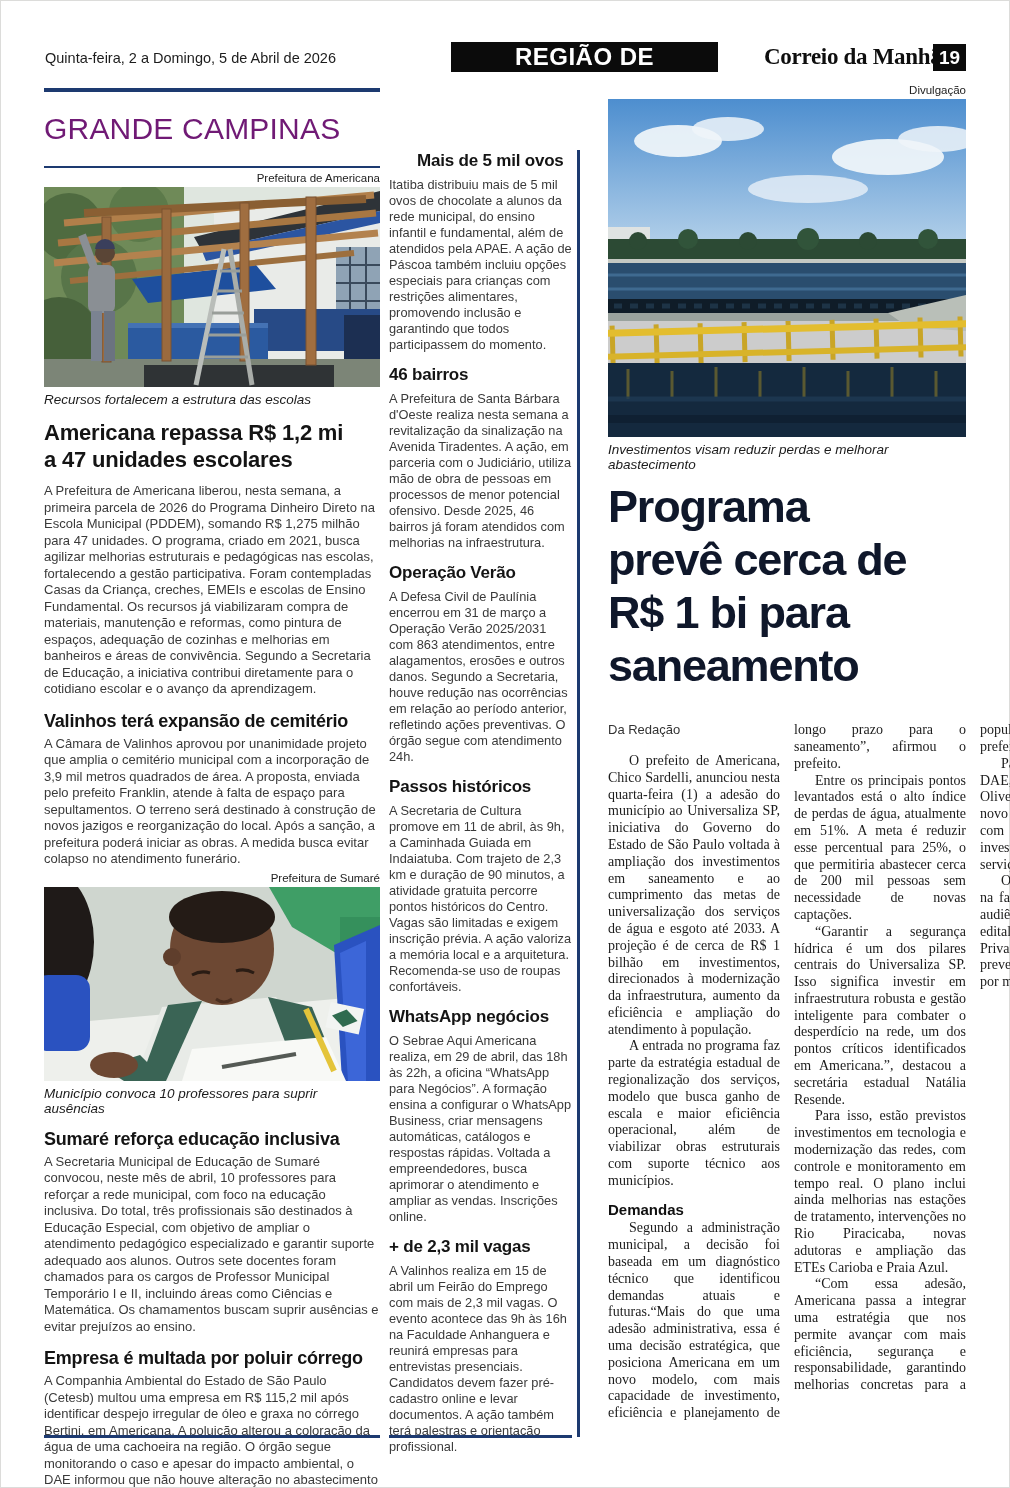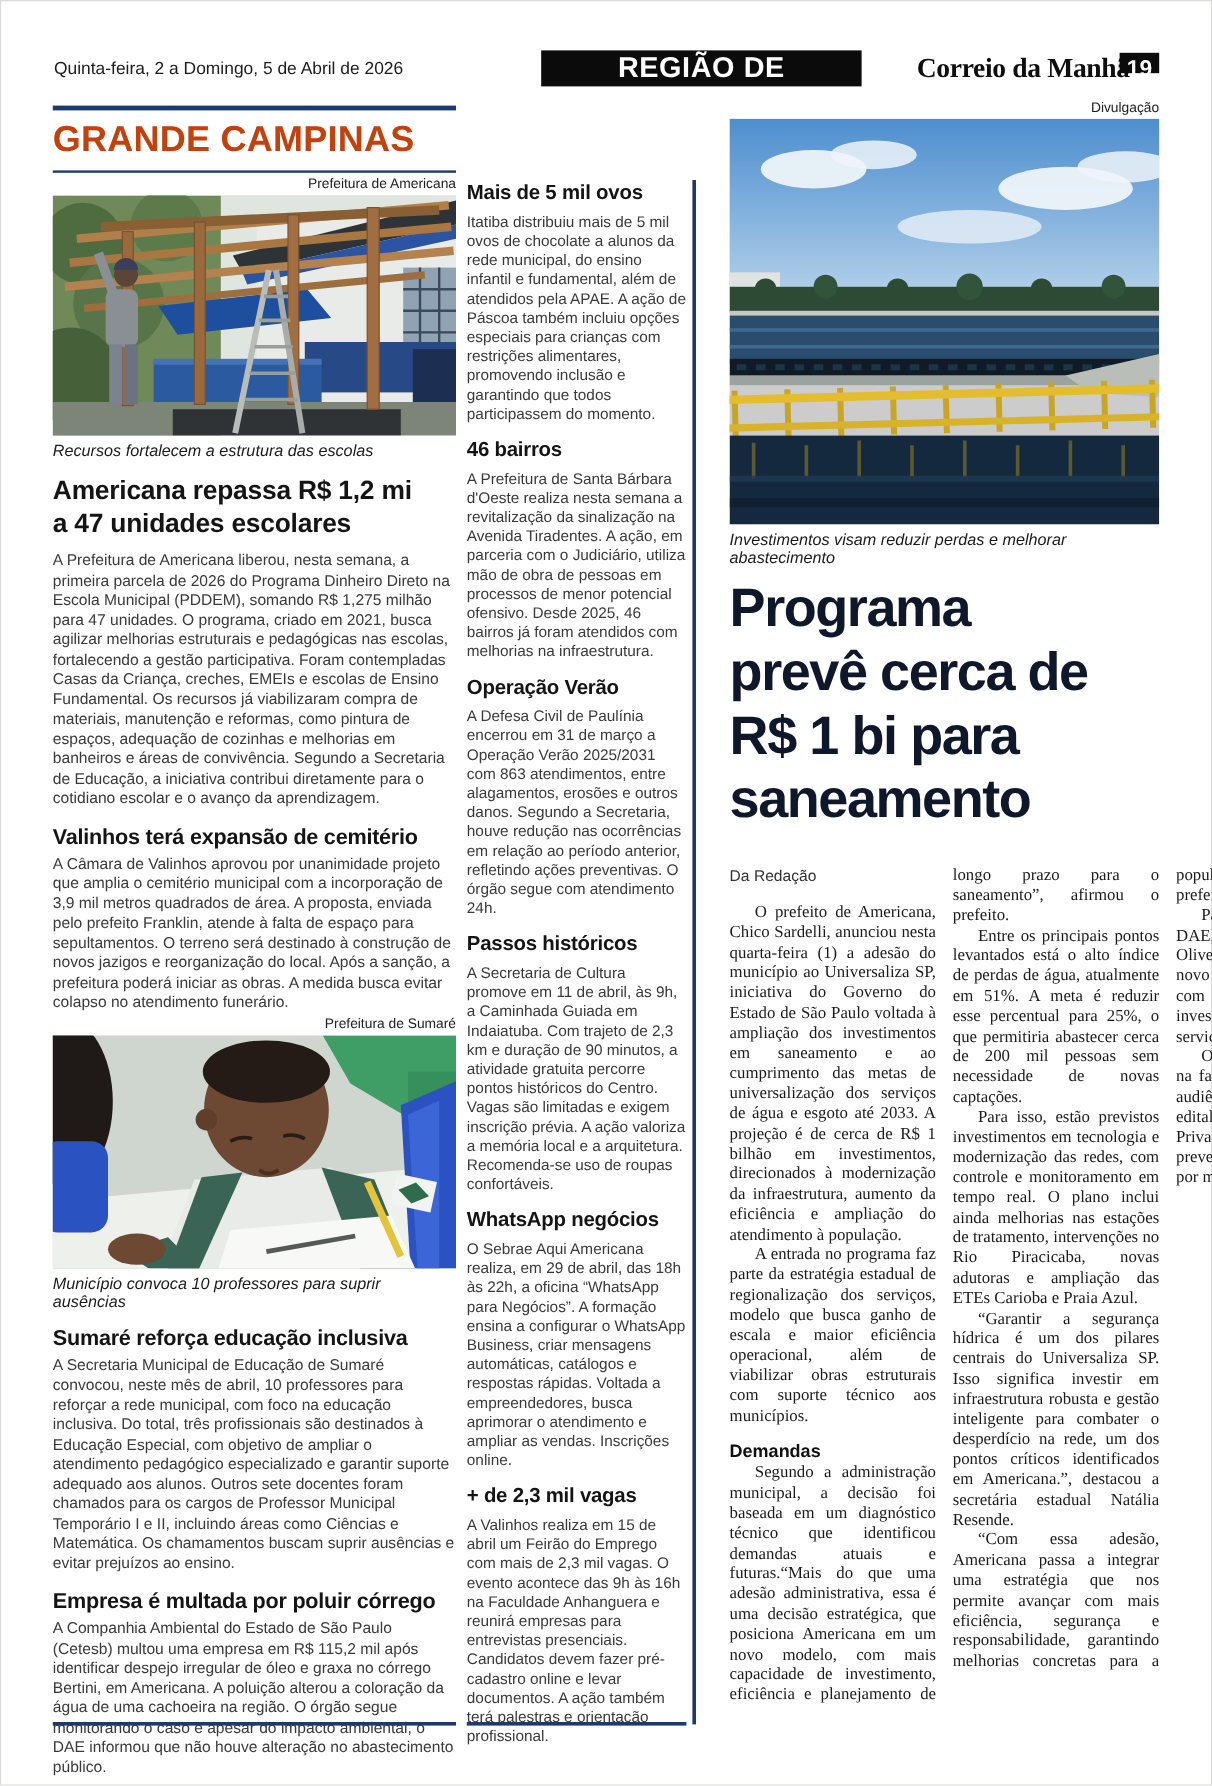--- a/index.html
+++ b/index.html
@@ -5,39 +5,39 @@
   html,body{margin:0;padding:0;background:#e9e9e7;}
   .page{position:relative;width:1010px;height:1488px;background:#ffffff;margin:0 auto;
         overflow:hidden;font-family:"Liberation Sans",sans-serif;color:#222;
         box-shadow:inset 0 0 0 1px #dcdcda;}
   
   .date{position:absolute;left:45px;top:50px;font-size:14.5px;color:#1c1c1c;}
   .banner{position:absolute;left:451px;top:42px;width:267px;height:30px;background:#0b0b0b;
           color:#fff;font-weight:700;font-size:24px;line-height:30px;text-align:center;letter-spacing:.5px;}
   .masthead{position:absolute;left:764px;top:44px;width:164px;text-align:center;white-space:nowrap;
             font-family:"Liberation Serif","DejaVu Serif",serif;font-weight:700;font-size:23px;color:#0e0e0e;letter-spacing:-.3px;}
-  .pagenum{position:absolute;left:933px;top:44px;width:33px;height:17px;background:#0b0b0b;color:#fff;
+  .pagenum{position:absolute;left:933px;top:44px;width:33px;height:27px;background:#0b0b0b;color:#fff;
            font-weight:700;font-size:19px;line-height:27px;text-align:center;}
   
   .rule-thick{height:4px;background:#1d3a70;}
   .rule-thin{height:2px;background:#1d3a70;}
   .credit{font-size:11.5px;color:#222;text-align:right;margin:4px 0 3px;}
   .caption{font-style:italic;font-size:13.5px;color:#1b1b1b;margin-top:5px;}
   .photo{display:block;width:100%;background:#ccc;}
   
   .col-left{position:absolute;left:44px;top:88px;width:336px;}
-  .gc-title{font-size:30px;line-height:32px;font-weight:700;color:#c2410c;margin:0;padding:9px 0;letter-spacing:.2px;}
+  .gc-title{font-size:30px;line-height:32px;font-weight:400;color:#701a75;margin:0;padding:21px 0;letter-spacing:.2px;}
   .head-2l{font-size:22px;line-height:27px;font-weight:800;color:#141414;margin:12px 0 0;letter-spacing:-.2px;}
   .lbody{font-size:13px;line-height:16.5px;color:#3a3a3a;margin:10px 0 0;}
   .lbody.tight{margin-top:4px;}
   .sub{font-size:18px;line-height:22px;font-weight:800;color:#141414;margin:12px 0 0;letter-spacing:-.2px;}
   
   .col-mid{position:absolute;left:389px;top:150px;width:183px;}
   .brief h3{font-size:17px;line-height:21px;font-weight:800;color:#141414;margin:11px 0 0;letter-spacing:-.2px;}
-  .brief:first-child h3{margin-top:0;}
+  .brief:first-child h3{margin-top:0;margin-left:28px;}
   .brief p{font-size:12.8px;line-height:16px;color:#3a3a3a;margin:6px 0 0;}
   .vrule{position:absolute;left:577px;top:150px;width:3px;height:1287px;background:#1d3a70;}
   .endrule{position:absolute;top:1435px;height:3px;background:#1d3a70;}
   .endrule.l{left:44px;width:336px;}
   .endrule.m{left:389px;width:183px;}
   
   .col-right{position:absolute;left:608px;top:80px;width:358px;}
   .headline{margin-top:8px;font-size:45px;line-height:53px;font-weight:800;color:#0f172a;letter-spacing:-1.2px;}
   .subhead{margin-top:12px;font-size:23px;line-height:29px;font-weight:400;color:#2d2d2d;letter-spacing:-.2px;}
   .artbody{margin-top:14px;height:704px;column-count:2;column-gap:14px;column-fill:auto;
@@ -236,21 +236,21 @@
       <span>saneamento</span>
     </h1>
 
     <div class="artbody">
       <div class="byline">Da Redação</div>
       <p>O prefeito de Americana, Chico Sardelli, anunciou nesta quarta-feira (1) a adesão do município ao Universaliza SP, iniciativa do Governo do Estado de São Paulo voltada à ampliação dos investimentos em saneamento e ao cumprimento das metas de universalização dos serviços de água e esgoto até 2033. A projeção é de cerca de R$ 1 bilhão em investimentos, direcionados à modernização da infraestrutura, aumento da eficiência e ampliação do atendimento à população.</p>
       <p>A entrada no programa faz parte da estratégia estadual de regionalização dos serviços, modelo que busca ganho de escala e maior eficiência operacional, além de viabilizar obras estruturais com suporte técnico aos municípios.</p>
       <h4>Demandas</h4>
       <p>Segundo a administração municipal, a decisão foi baseada em um diagnóstico técnico que identificou demandas atuais e futuras.“Mais do que uma adesão administrativa, essa é uma decisão estratégica, que posiciona Americana em um novo modelo, com mais capacidade de investimento, eficiência e planejamento de longo prazo para o saneamento”, afirmou o prefeito.</p>
       <p>Entre os principais pontos levantados está o alto índice de perdas de água, atualmente em 51%. A meta é reduzir esse percentual para 25%, o que permitiria abastecer cerca de 200 mil pessoas sem necessidade de novas captações.</p>
+      <p>“Garantir a segurança hídrica é um dos pilares centrais do Universaliza SP. Isso significa investir em infraestrutura robusta e gestão inteligente para combater o desperdício na rede, um dos pontos críticos identificados em Americana.”, destacou a secretária estadual Natália Resende.</p>
       <p>Para isso, estão previstos investimentos em tecnologia e modernização das redes, com controle e monitoramento em tempo real. O plano inclui ainda melhorias nas estações de tratamento, intervenções no Rio Piracicaba, novas adutoras e ampliação das ETEs Carioba e Praia Azul.</p>
-      <p>“Garantir a segurança hídrica é um dos pilares centrais do Universaliza SP. Isso significa investir em infraestrutura robusta e gestão inteligente para combater o desperdício na rede, um dos pontos críticos identificados em Americana.”, destacou a secretária estadual Natália Resende.</p>
       <p>“Com essa adesão, Americana passa a integrar uma estratégia que nos permite avançar com mais eficiência, segurança e responsabilidade, garantindo melhorias concretas para a população”, acrescentou o prefeito.</p>
       <p>Para o superintendente do DAE, Fábio Renato de Oliveira, a medida marca um novo momento para o setor, com condições de ampliar investimentos e qualificar os serviços.</p>
       <p>O projeto entra em abril na fase de consulta pública e audiências, com previsão de edital para Parceria Público-Privada até agosto, além de prever repasses ao município por meio de fundos.</p>
     </div>
   </section>
 
 </div>
 
 </body></html>

